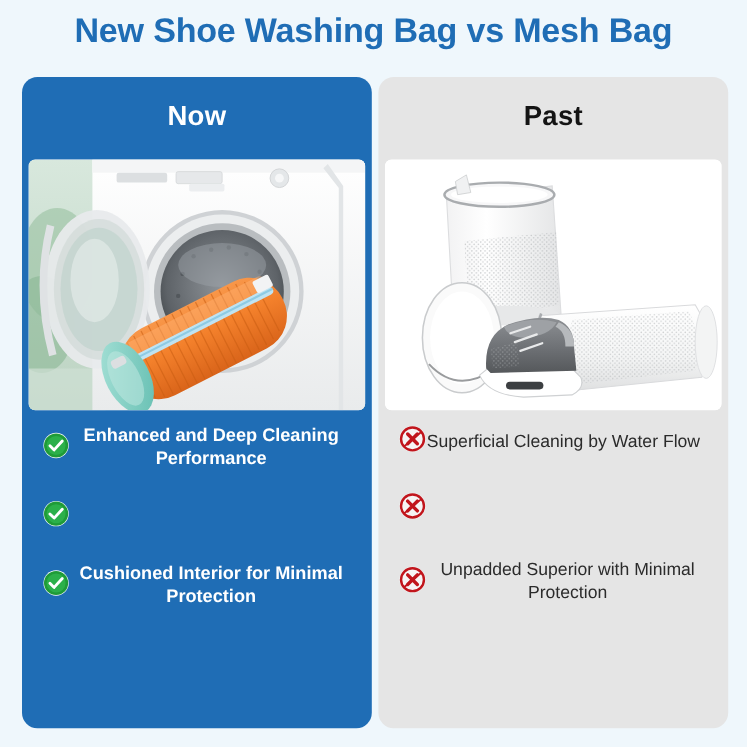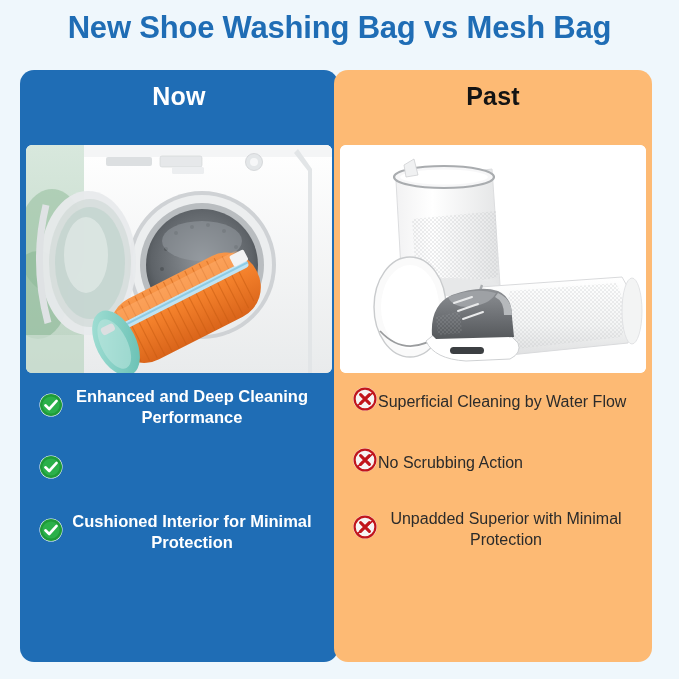--- a/index.html
+++ b/index.html
@@ -32,28 +32,28 @@
   
   .panel {
     position: absolute;
     top: 70px;
     width: 318px;
     height: 592px;
     border-radius: 14px;
     overflow: hidden;
   }
   .panel-now  { left: 20px;  background: #1f6db5; }
-  .panel-past { left: 334px; background: #fdba74; }
+  .panel-past { left: 344px; background: #e5e5e5; }
 
   .panel-header {
     width: 100%;
     text-align: center;
     font-size: 25px;
     font-weight: bold;
-    padding-top: 12px;
+    padding-top: 22px;
     letter-spacing: 0.2px;
   }
   .panel-now  .panel-header { color: #ffffff; }
   .panel-past .panel-header { color: #141414; }
 
   
   .image-card {
     position: absolute;
     left: 6px;
     top: 75px;
@@ -362,21 +362,20 @@
 
     <div class="feature feature-past">
       <span class="feature-icon">
         <svg viewBox="0 0 26 26">
           <circle cx="13" cy="13" r="11.8" fill="#f6f4f4"></circle>
           <circle cx="13" cy="13" r="10.4" fill="none" stroke="#c1151c" stroke-width="2.2"></circle>
           <path d="M8.6 8.6 L17.4 17.4 M17.4 8.6 L8.6 17.4" stroke="#c1151c" stroke-width="3.1" stroke-linecap="round"></path>
           <path d="M5.6 19.6 L20.4 7.2" stroke="#c1151c" stroke-width="1.7" stroke-linecap="round"></path>
         </svg>
       </span>
-      <span class="feature-text">No Scrubbing Action</span>
     </div>
 
     <div class="feature feature-past">
       <span class="feature-icon">
         <svg viewBox="0 0 26 26">
           <circle cx="13" cy="13" r="11.8" fill="#f6f4f4"></circle>
           <circle cx="13" cy="13" r="10.4" fill="none" stroke="#c1151c" stroke-width="2.2"></circle>
           <path d="M8.6 8.6 L17.4 17.4 M17.4 8.6 L8.6 17.4" stroke="#c1151c" stroke-width="3.1" stroke-linecap="round"></path>
           <path d="M5.6 19.6 L20.4 7.2" stroke="#c1151c" stroke-width="1.7" stroke-linecap="round"></path>
         </svg>

